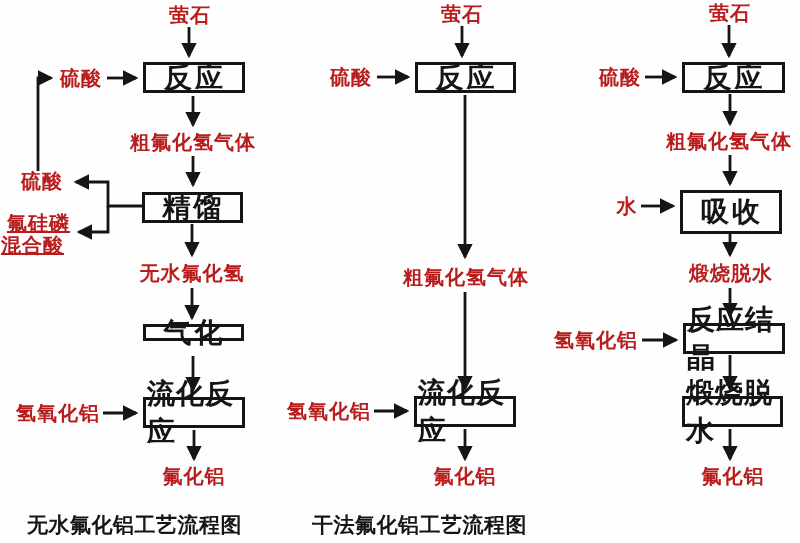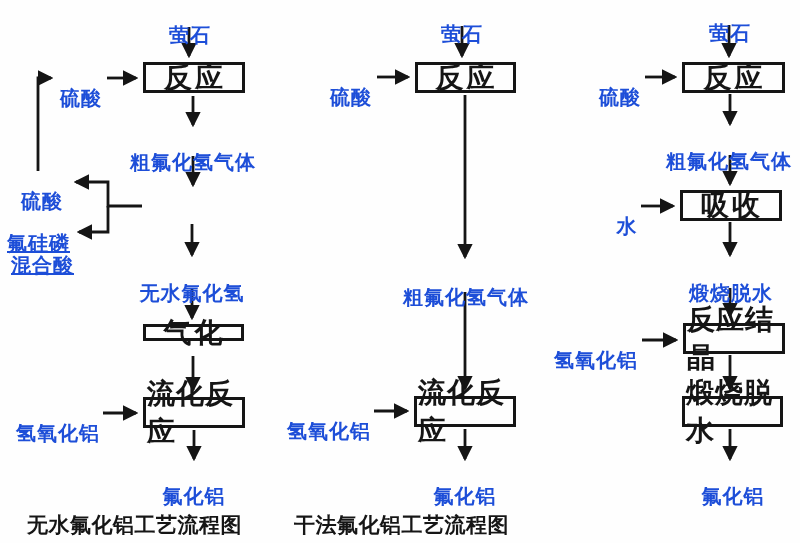--- a/index.html
+++ b/index.html
@@ -3,21 +3,21 @@
 <meta charset="utf-8">
 <style>
   html,body{margin:0;padding:0;background:#ffffff;}
   #canvas{
     position:relative;width:800px;height:543px;background:#fefefe;
     font-family:"DejaVu Sans",sans-serif;color:#151515;overflow:hidden;
   }
   #arrows{position:absolute;left:0;top:0;width:800px;height:543px;}
   .lbl{
     position:absolute;font-size:20px;font-weight:bold;letter-spacing:1px;
-    text-align:center;white-space:nowrap;line-height:22px;color:#1d4ed8;margin-top:20px;
+    text-align:center;white-space:nowrap;line-height:22px;color:#b91c1c;
   }
   .lbl.left{text-align:left;text-decoration:underline;}
   .box{
     position:absolute;box-sizing:border-box;border:3px solid #151515;background:#fefefe;
     display:flex;align-items:center;justify-content:center;
     font-size:28px;font-weight:bold;letter-spacing:3px;color:#151515;
   }
   .box span{transform:translateX(1px);} 
   .cap{
     position:absolute;font-size:21px;font-weight:bold;letter-spacing:0.5px;
@@ -69,23 +69,26 @@
       <line x1="730" y1="429" x2="730" y2="459" marker-end="url(#ah)"></line>
     </g>
   </svg>
 
   <div class="lbl" style="left:150px;top:4px;width:80px;">萤石</div>
   <div class="lbl" style="left:41px;top:67px;width:80px;">硫酸</div>
   <div class="box" style="left:143px;top:62px;width:102px;height:31px;">
       <span>反应</span>
     </div>
   <div class="lbl" style="left:113px;top:131px;width:160px;">粗氟化氢气体</div>
+  <div class="box" style="left:142px;top:192px;width:101px;height:31px;">
+      <span>精馏</span>
+    </div>
   <div class="lbl" style="left:2px;top:170px;width:80px;">硫酸</div>
   <div class="lbl left" style="left:7px;top:212px;">氟硅磷</div>
-  <div class="lbl left" style="left:11px;top:234px;">混合酸</div>
+  <div class="lbl left" style="left:1px;top:234px;">混合酸</div>
   <div class="lbl" style="left:112px;top:262px;width:160px;">无水氟化氢</div>
   <div class="box" style="left:143px;top:324px;width:101px;height:17px;">
       <span>气化</span>
     </div>
   <div class="lbl" style="left:14px;top:402px;width:88px;">氢氧化铝</div>
   <div class="box" style="left:143px;top:397px;width:102px;height:31px;letter-spacing:1px;">
       <span>流化反应</span>
     </div>
   <div class="lbl" style="left:158px;top:465px;width:72px;">氟化铝</div>
   <div class="cap" style="left:27px;top:511px;width:206px;">无水氟化铝工艺流程图</div>
@@ -94,30 +97,30 @@
   <div class="lbl" style="left:311px;top:66px;width:80px;">硫酸</div>
   <div class="box" style="left:415px;top:62px;width:101px;height:31px;">
       <span>反应</span>
     </div>
   <div class="lbl" style="left:386px;top:266px;width:160px;">粗氟化氢气体</div>
   <div class="lbl" style="left:285px;top:400px;width:88px;">氢氧化铝</div>
   <div class="box" style="left:414px;top:396px;width:102px;height:31px;letter-spacing:1px;">
       <span>流化反应</span>
     </div>
   <div class="lbl" style="left:429px;top:465px;width:72px;">氟化铝</div>
-  <div class="cap" style="left:294px;top:511px;width:206px;">干法氟化铝工艺流程图</div>
+  <div class="cap" style="left:312px;top:511px;width:206px;">干法氟化铝工艺流程图</div>
 
   <div class="lbl" style="left:690px;top:2px;width:80px;">萤石</div>
   <div class="lbl" style="left:580px;top:66px;width:80px;">硫酸</div>
   <div class="box" style="left:682px;top:62px;width:103px;height:31px;">
       <span>反应</span>
     </div>
   <div class="lbl" style="left:649px;top:130px;width:160px;">粗氟化氢气体</div>
   <div class="lbl" style="left:607px;top:195px;width:40px;">水</div>
-  <div class="box" style="left:680px;top:190px;width:102px;height:31px;">
+  <div class="box" style="left:680px;top:190px;width:102px;height:44px;">
       <span>吸收</span>
     </div>
   <div class="lbl" style="left:676px;top:262px;width:110px;">煅烧脱水</div>
   <div class="lbl" style="left:552px;top:329px;width:88px;">氢氧化铝</div>
   <div class="box" style="left:683px;top:323px;width:102px;height:31px;letter-spacing:1px;">
       <span>反应结晶</span>
     </div>
   <div class="box" style="left:682px;top:396px;width:101px;height:31px;letter-spacing:1px;">
       <span>煅烧脱水</span>
     </div>

